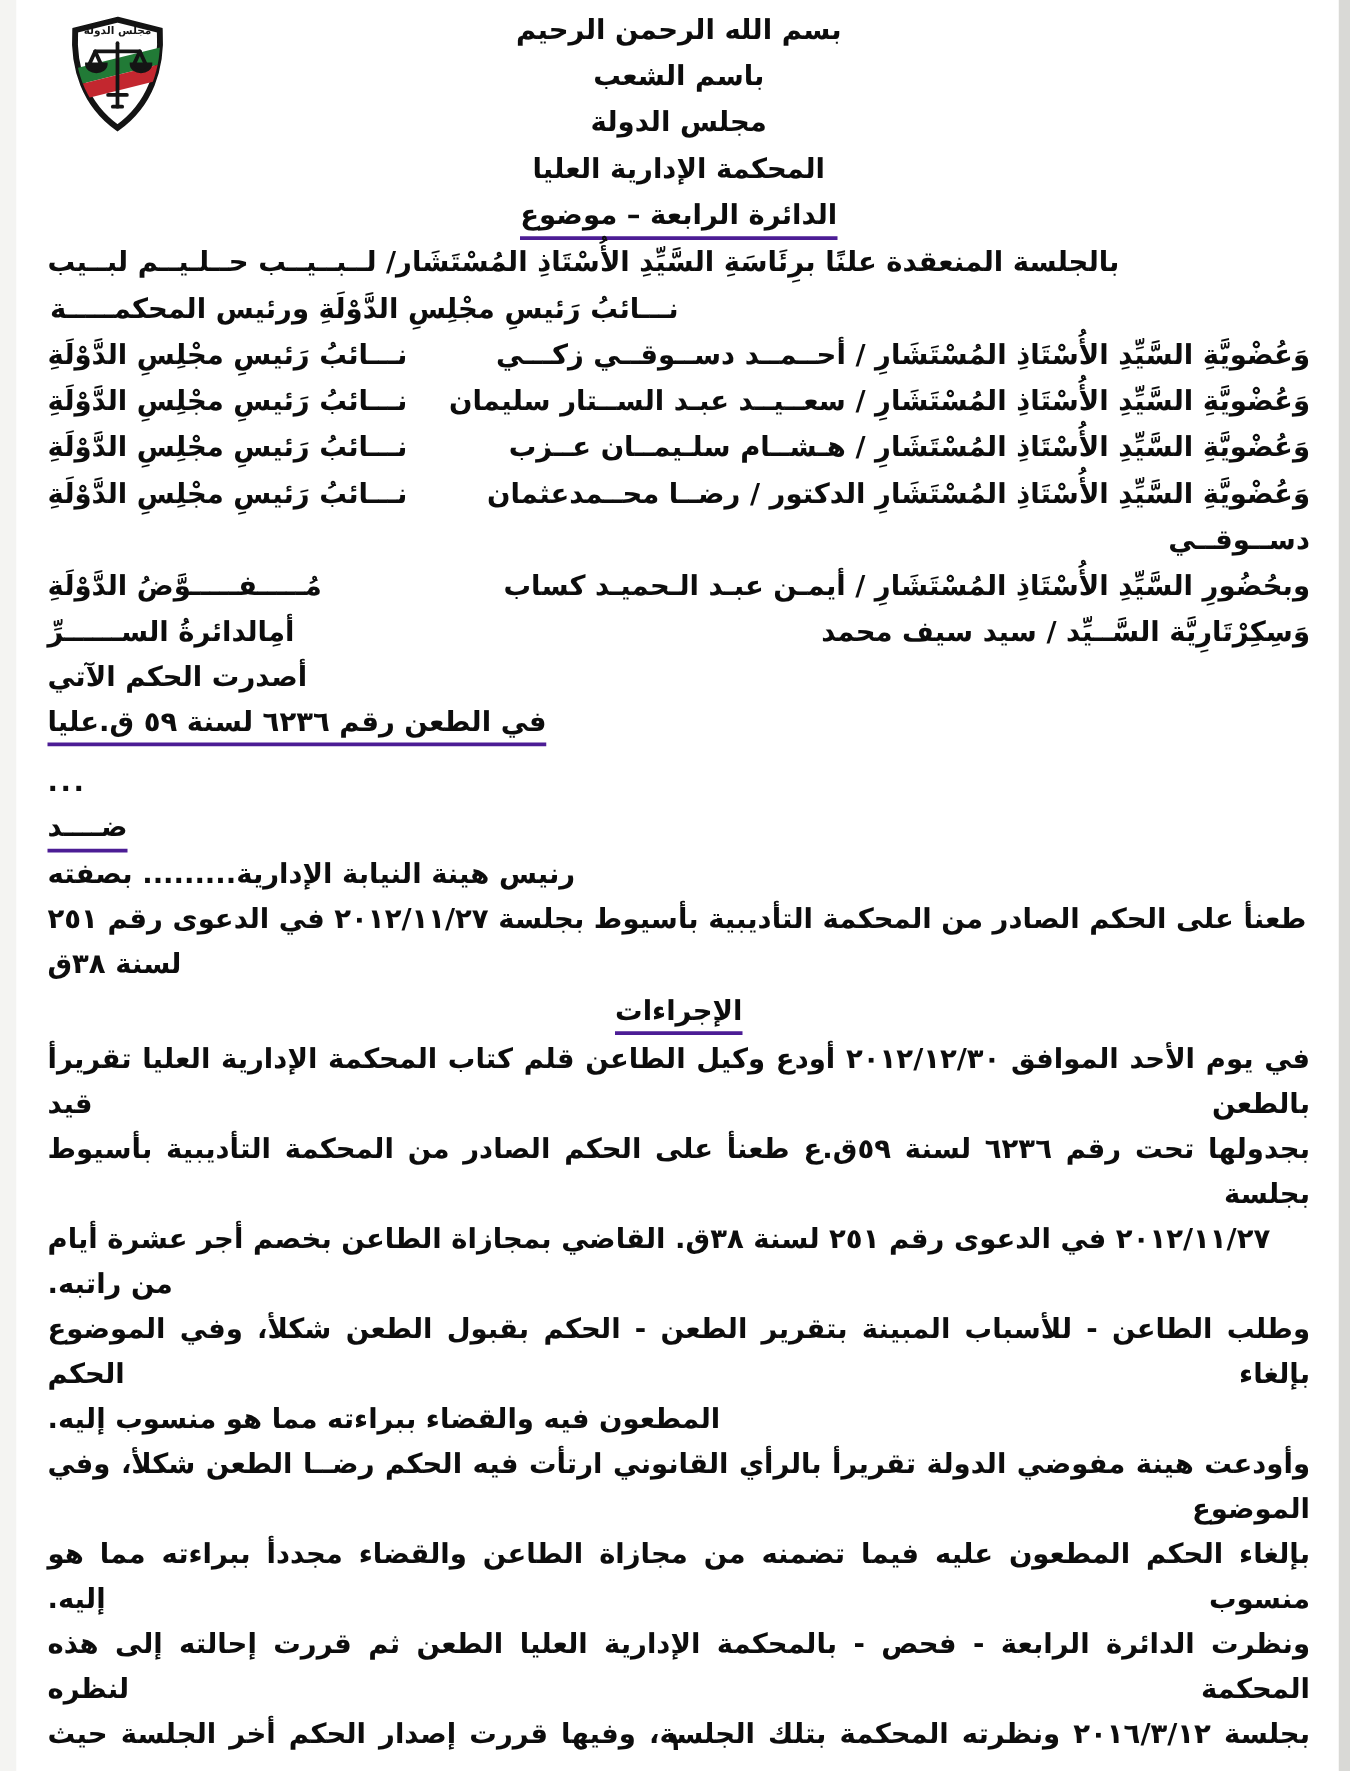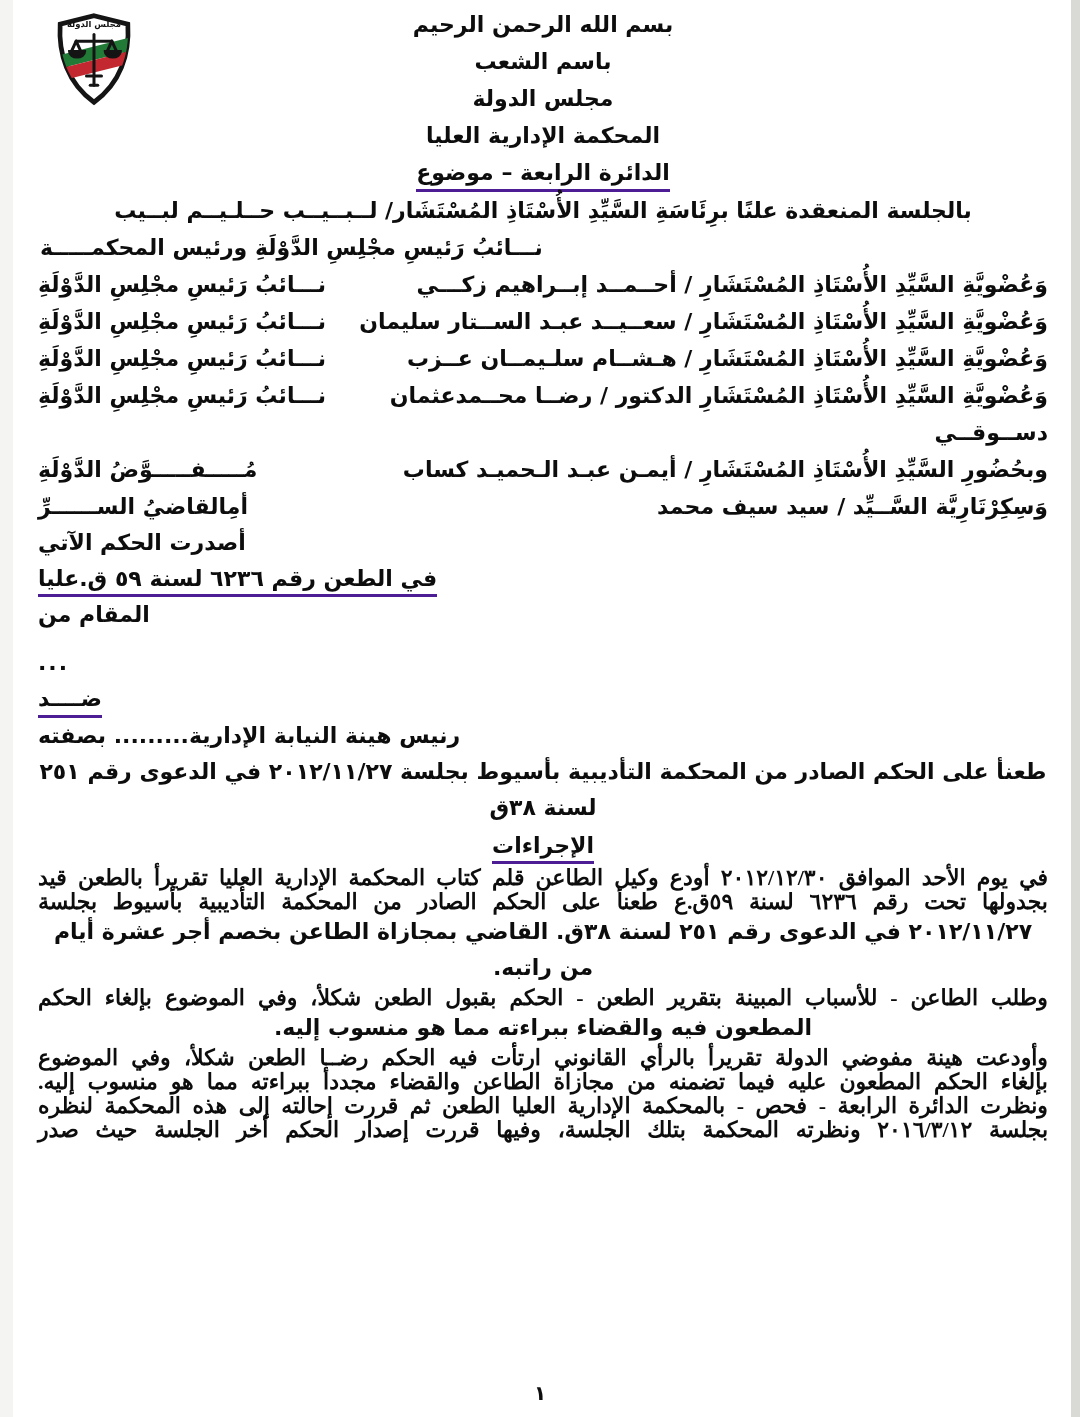--- a/index.html
+++ b/index.html
@@ -15,23 +15,23 @@
   .edge-left{position:absolute;left:0;top:0;bottom:0;width:13px;background:#f4f4f2;}
   .edge-right{position:absolute;right:0;top:0;bottom:0;width:9px;background:#d9d9d6;}
   .emblem{position:absolute;left:46px;top:12px;}
   .content{
     position:absolute;left:38px;right:32px;top:6px;
     direction:rtl;
     font-size:22px;
   }
   .hline{text-align:center;line-height:37px;}
   .u{border-bottom:3px solid #4c1d95;padding-bottom:2px;display:inline-block;line-height:1.25;}
-  .rline{text-align:center;line-height:36px;}
+  .rline{text-align:left;line-height:36px;}
   .cline{text-align:left;line-height:36px;}
-  .jline{text-align:justify;text-align-last:justify;line-height:24px;font-family:Liberation Serif, serif;}
+  .jline{text-align:justify;text-align-last:justify;line-height:36px;}
   .lh37{line-height:37px;}
   .prow{display:flex;line-height:37px;}
   .pname{flex:1;text-align:right;}
   .prole{width:292px;text-align:left;white-space:nowrap;}
   .role-line{text-align:left;line-height:37px;padding-left:2px;}
   .sec-head{text-align:center;line-height:40px;}
   .dots{margin-top:12px;letter-spacing:2px;}
   .page-num{position:absolute;bottom:12px;left:0;right:0;text-align:center;font-size:20px;direction:rtl;}
 </style>
 </head>
@@ -71,47 +71,46 @@
   <div class="hline">بسم الله الرحمن الرحيم</div>
   <div class="hline">باسم الشعب</div>
   <div class="hline">مجلس الدولة</div>
   <div class="hline">المحكمة الإدارية العليا</div>
   <div class="hline"><span class="u">الدائرة الرابعة – موضوع</span></div>
 
   <div class="rline lh37">بالجلسة المنعقدة علنًا برِئَاسَةِ السَّيِّدِ الأُسْتَاذِ المُسْتَشَار/ لــبــيــب حــلـيــم لبــيب</div>
   <div class="role-line">نـــائبُ رَئيسِ مجْلِسِ الدَّوْلَةِ ورئيس المحكمـــــة</div>
 
   <div class="prow">
-    <div class="pname">وَعُضْويَّةِ السَّيِّدِ الأُسْتَاذِ المُسْتَشَارِ / أحــمــد إبــراهيم زكـــي</div>
+    <div class="pname">وَعُضْويَّةِ السَّيِّدِ الأُسْتَاذِ المُسْتَشَارِ / أحــمــد دســوقــي زكـــي</div>
     <div class="prole">نـــائبُ رَئيسِ مجْلِسِ الدَّوْلَةِ</div>
   </div>
   <div class="prow">
     <div class="pname">وَعُضْويَّةِ السَّيِّدِ الأُسْتَاذِ المُسْتَشَارِ / سعــيــد عبـد الســتار سليمان</div>
     <div class="prole">نـــائبُ رَئيسِ مجْلِسِ الدَّوْلَةِ</div>
   </div>
   <div class="prow">
     <div class="pname">وَعُضْويَّةِ السَّيِّدِ الأُسْتَاذِ المُسْتَشَارِ / هـشــام سلـيمــان عــزب</div>
     <div class="prole">نـــائبُ رَئيسِ مجْلِسِ الدَّوْلَةِ</div>
   </div>
   <div class="prow">
     <div class="pname">وَعُضْويَّةِ السَّيِّدِ الأُسْتَاذِ المُسْتَشَارِ الدكتور / رضــا محــمدعثمان دســوقــي</div>
     <div class="prole">نـــائبُ رَئيسِ مجْلِسِ الدَّوْلَةِ</div>
   </div>
   <div class="prow">
     <div class="pname">وبحُضُورِ السَّيِّدِ الأُسْتَاذِ المُسْتَشَارِ / أيمـن عبـد الـحميـد كساب</div>
     <div class="prole">مُـــــفـــــوَّضُ الدَّوْلَةِ</div>
   </div>
   <div class="prow">
     <div class="pname">وَسِكِرْتَارِيَّة السَّــيِّد / سيد سيف محمد</div>
-    <div class="prole">أمِالقاضيُ الســــــرِّ</div>
+    <div class="prole">أمِالدائرةُ الســــــرِّ</div>
   </div>
 
   <div class="cline">أصدرت الحكم الآتي</div>
   <div class="cline"><span class="u">في الطعن رقم ٦٢٣٦ لسنة ٥٩ ق.عليا</span></div>
-  <div class="cline">المقام من</div>
   <div class="cline dots">...</div>
   <div class="cline"><span class="u">ضــــد</span></div>
   <div class="cline">رنيس هينة النيابة الإدارية......... بصفته</div>
   <div class="rline">طعنأ على الحكم الصادر من المحكمة التأديبية بأسيوط بجلسة ٢٠١٢/١١/٢٧ في الدعوى رقم ٢٥١ لسنة ٣٨ق</div>
 
   <div class="sec-head"><span class="u">الإجراءات</span></div>
   <div class="jline">في يوم الأحد الموافق ٢٠١٢/١٢/٣٠ أودع وكيل الطاعن قلم كتاب المحكمة الإدارية العليا تقريرأ بالطعن قيد</div>
   <div class="jline">بجدولها تحت رقم ٦٢٣٦ لسنة ٥٩ق.ع طعنأ على الحكم الصادر من المحكمة التأديبية بأسيوط بجلسة</div>
   <div class="rline">٢٠١٢/١١/٢٧ في الدعوى رقم ٢٥١ لسنة ٣٨ق. القاضي بمجازاة الطاعن بخصم أجر عشرة أيام من راتبه.</div>
   <div class="jline">وطلب الطاعن - للأسباب المبينة بتقرير الطعن - الحكم بقبول الطعن شكلأ، وفي الموضوع بإلغاء الحكم</div>

